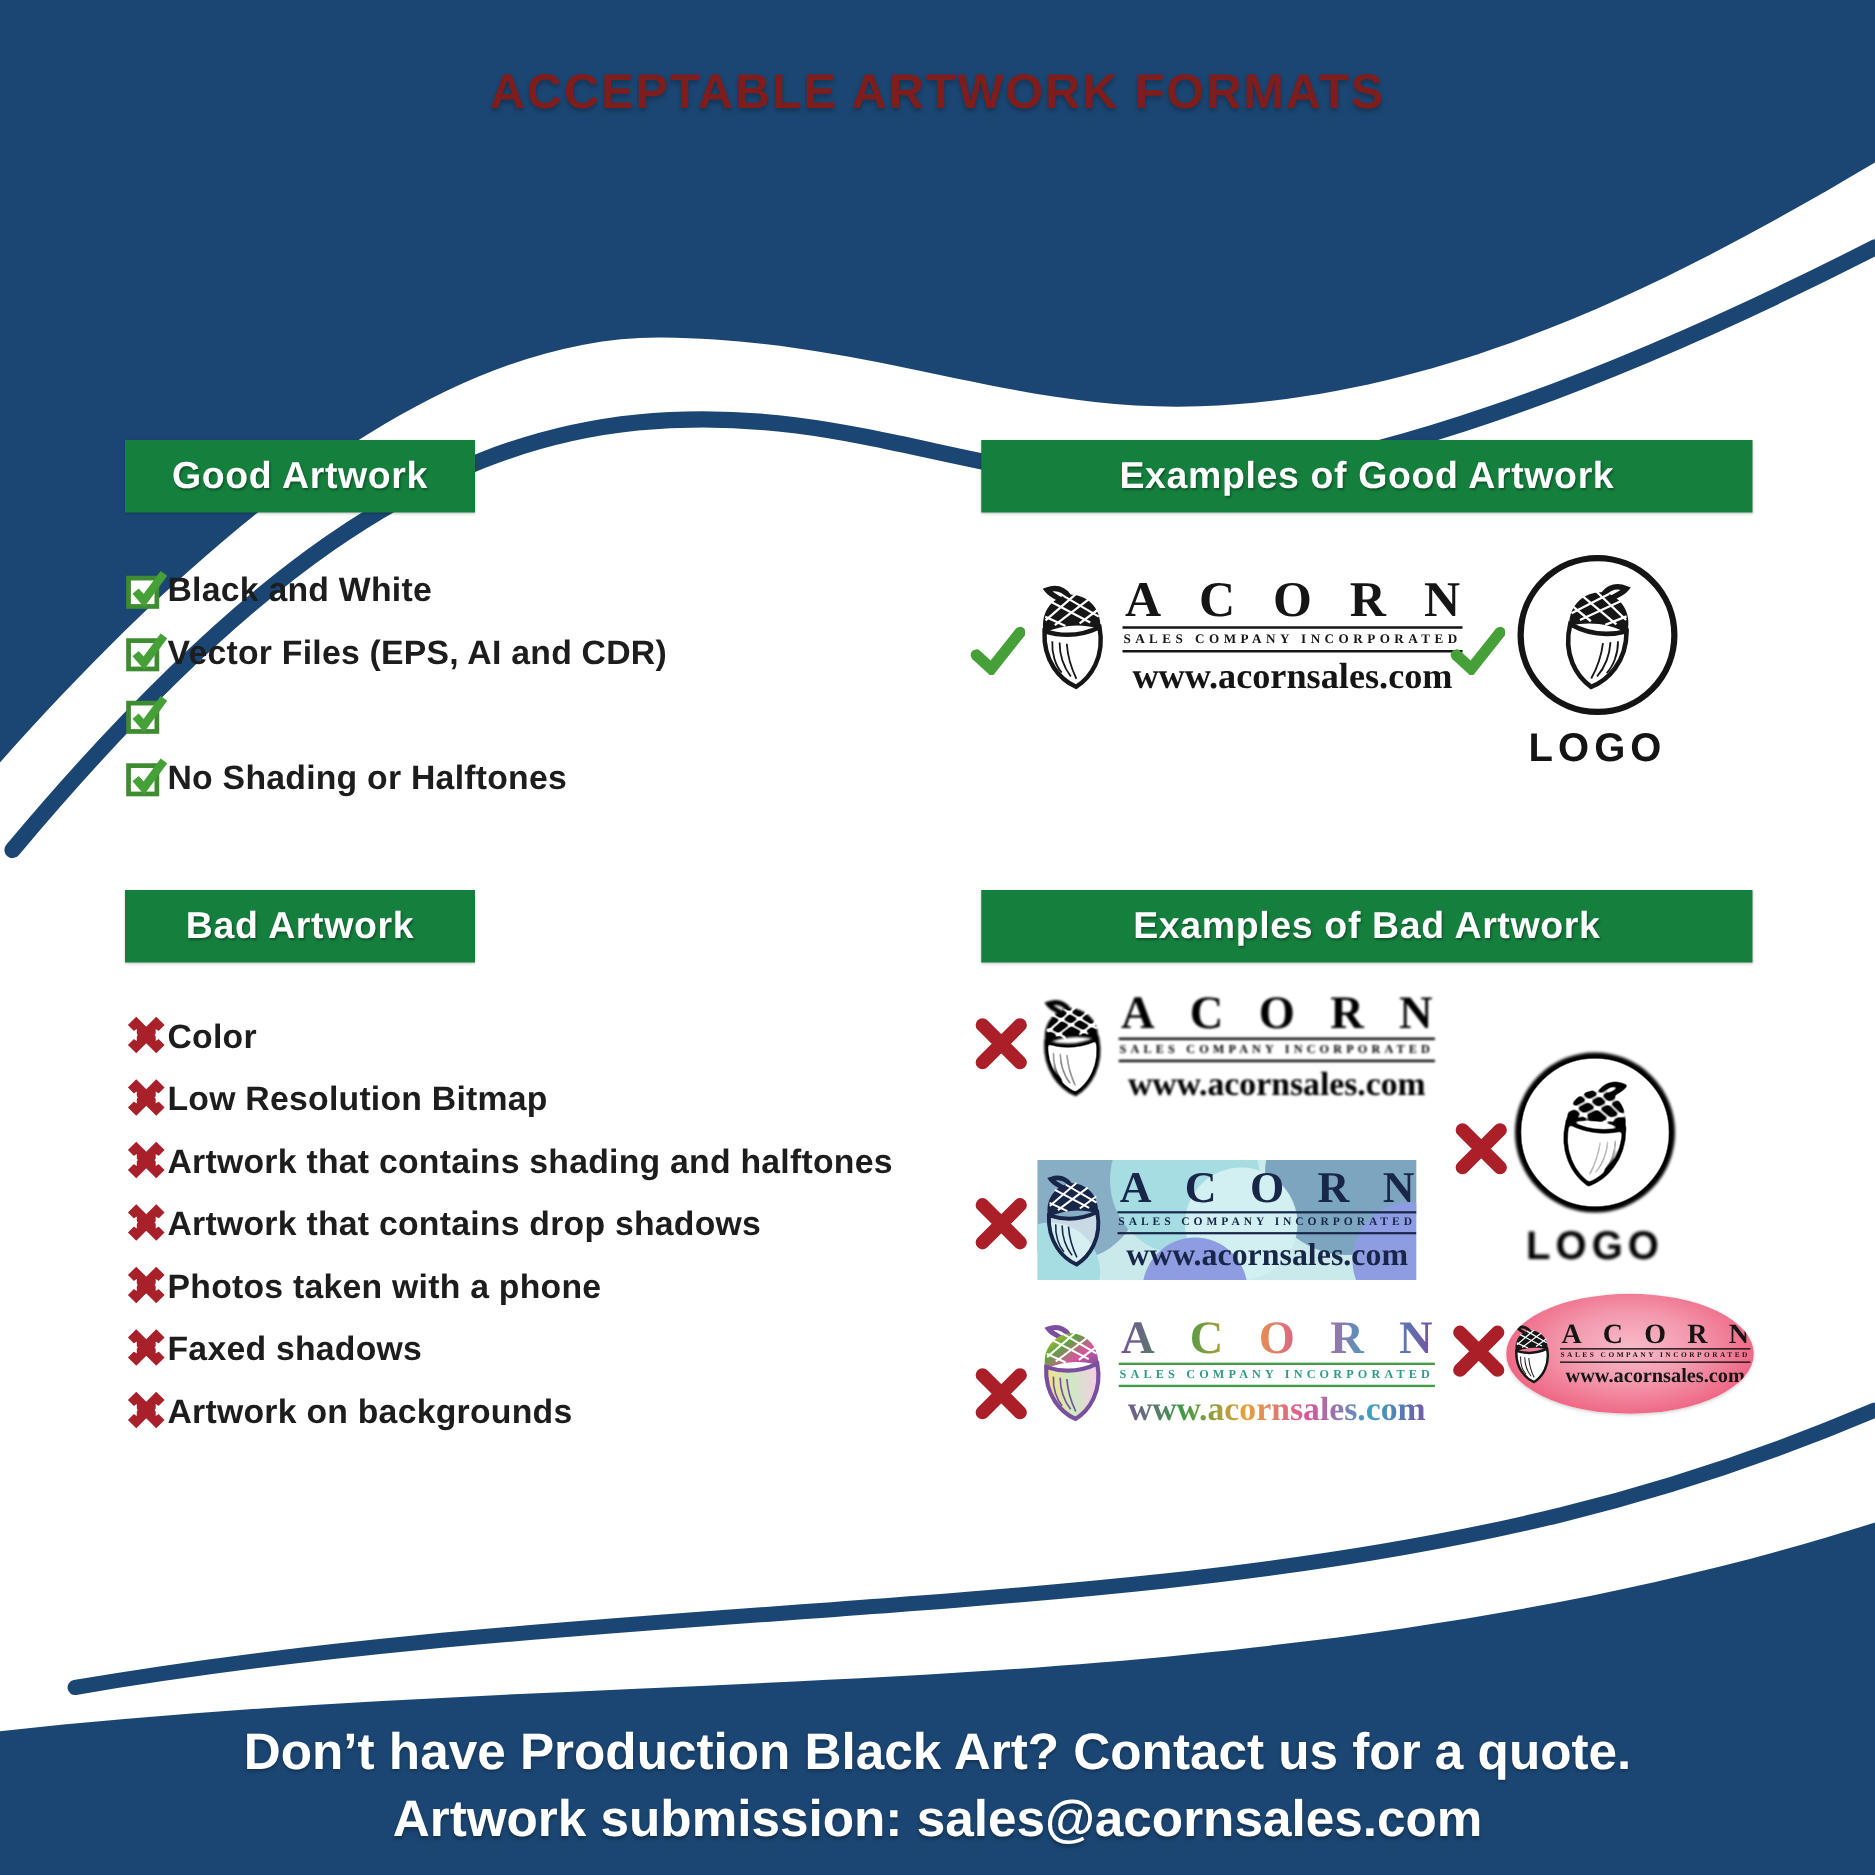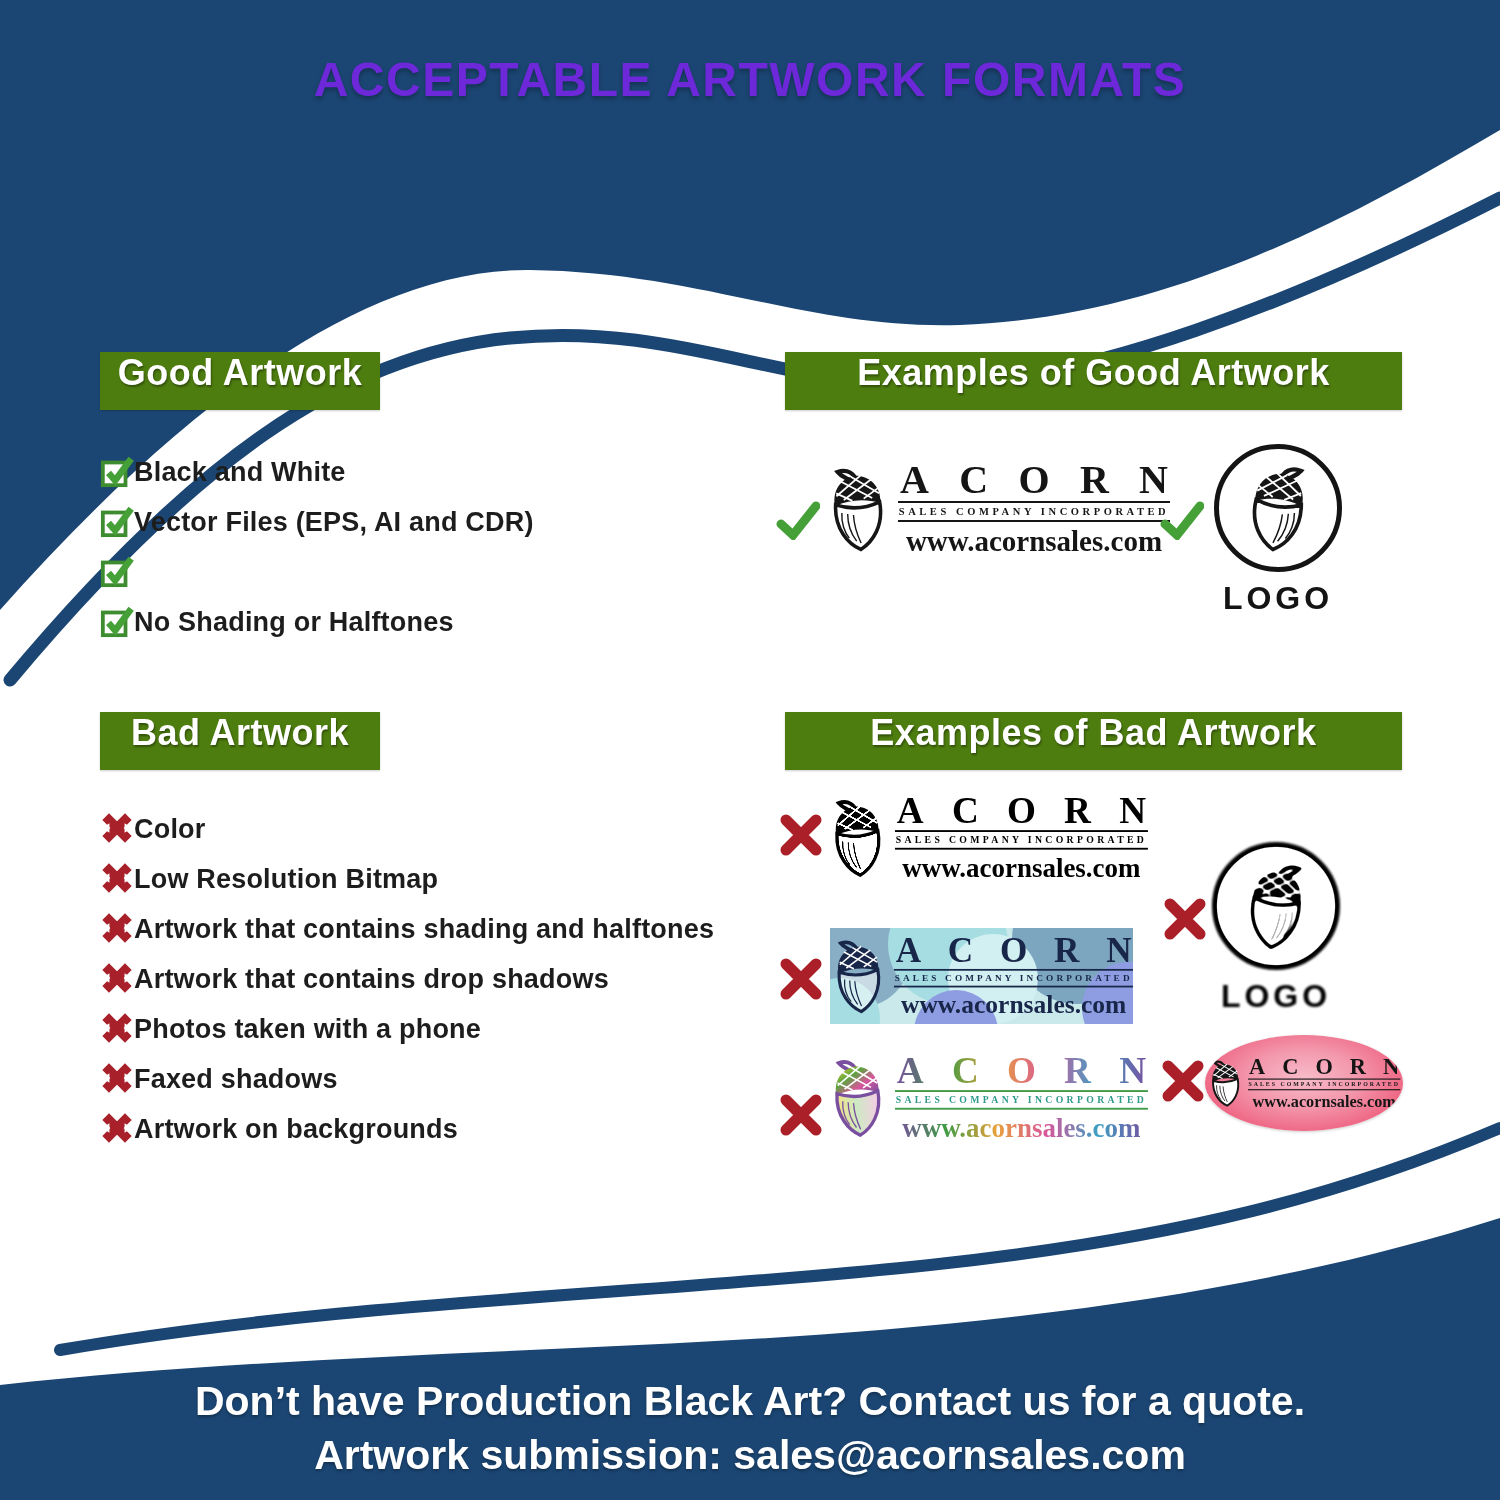--- a/index.html
+++ b/index.html
@@ -5,27 +5,27 @@
   html,body{margin:0;padding:0;background:#e8e8e8;}
   .canvas{position:relative;width:1500px;height:1500px;background:#ffffff;overflow:hidden;
           font-family:"Liberation Sans",sans-serif;margin:0 auto;}
   .abs{position:absolute;}
   svg{display:block;}
 
   
   #bg-waves{position:absolute;left:0;top:0;width:1500px;height:1500px;}
 
   
-  .main-title{left:0;top:52px;width:1500px;text-align:center;color:#6d28d9;
-    font-size:48px;font-weight:800;letter-spacing:1.5px;
+  .main-title{left:0;top:52px;width:1500px;text-align:center;color:#7f1d1d;
+    font-size:39px;font-weight:800;letter-spacing:1.5px;
     text-shadow:0 3px 4px rgba(0,0,0,.28);}
 
   
-  .bar{background:#4d7c0f;color:#fff;display:flex;justify-content:center;
-    font-size:36px;font-weight:700;letter-spacing:.5px;
+  .bar{background:#15803d;color:#fff;display:flex;align-items:center;justify-content:center;
+    font-size:30px;font-weight:700;letter-spacing:.5px;
     text-shadow:1px 2px 2px rgba(0,0,0,.35);box-shadow:0 1px 2px rgba(0,0,0,.2);}
   .bar-good{left:100px;top:352px;width:280px;height:58px;}
   .bar-good-ex{left:785px;top:352px;width:617px;height:58px;}
   .bar-bad{left:100px;top:712px;width:280px;height:58px;}
   .bar-bad-ex{left:785px;top:712px;width:617px;height:58px;}
 
   
   .check-list{display:flex;flex-direction:column;}
   .list-row{display:flex;align-items:flex-end;height:50px;}
   .list-row .txt{font-size:27px;font-weight:600;color:#1d1d1d;letter-spacing:.2px;}

